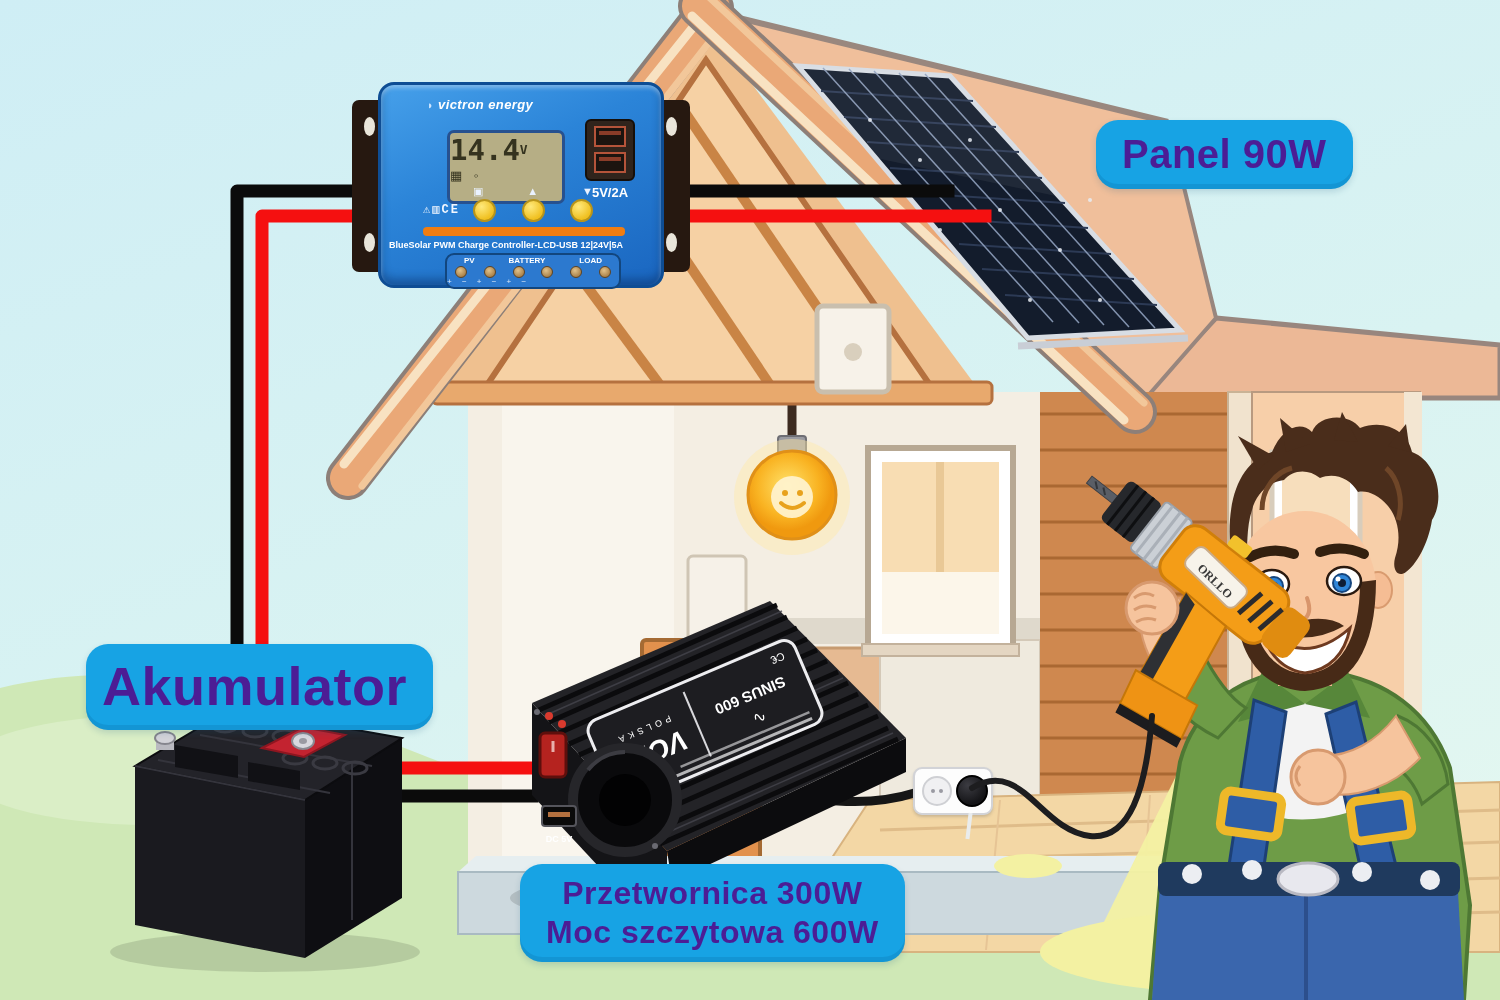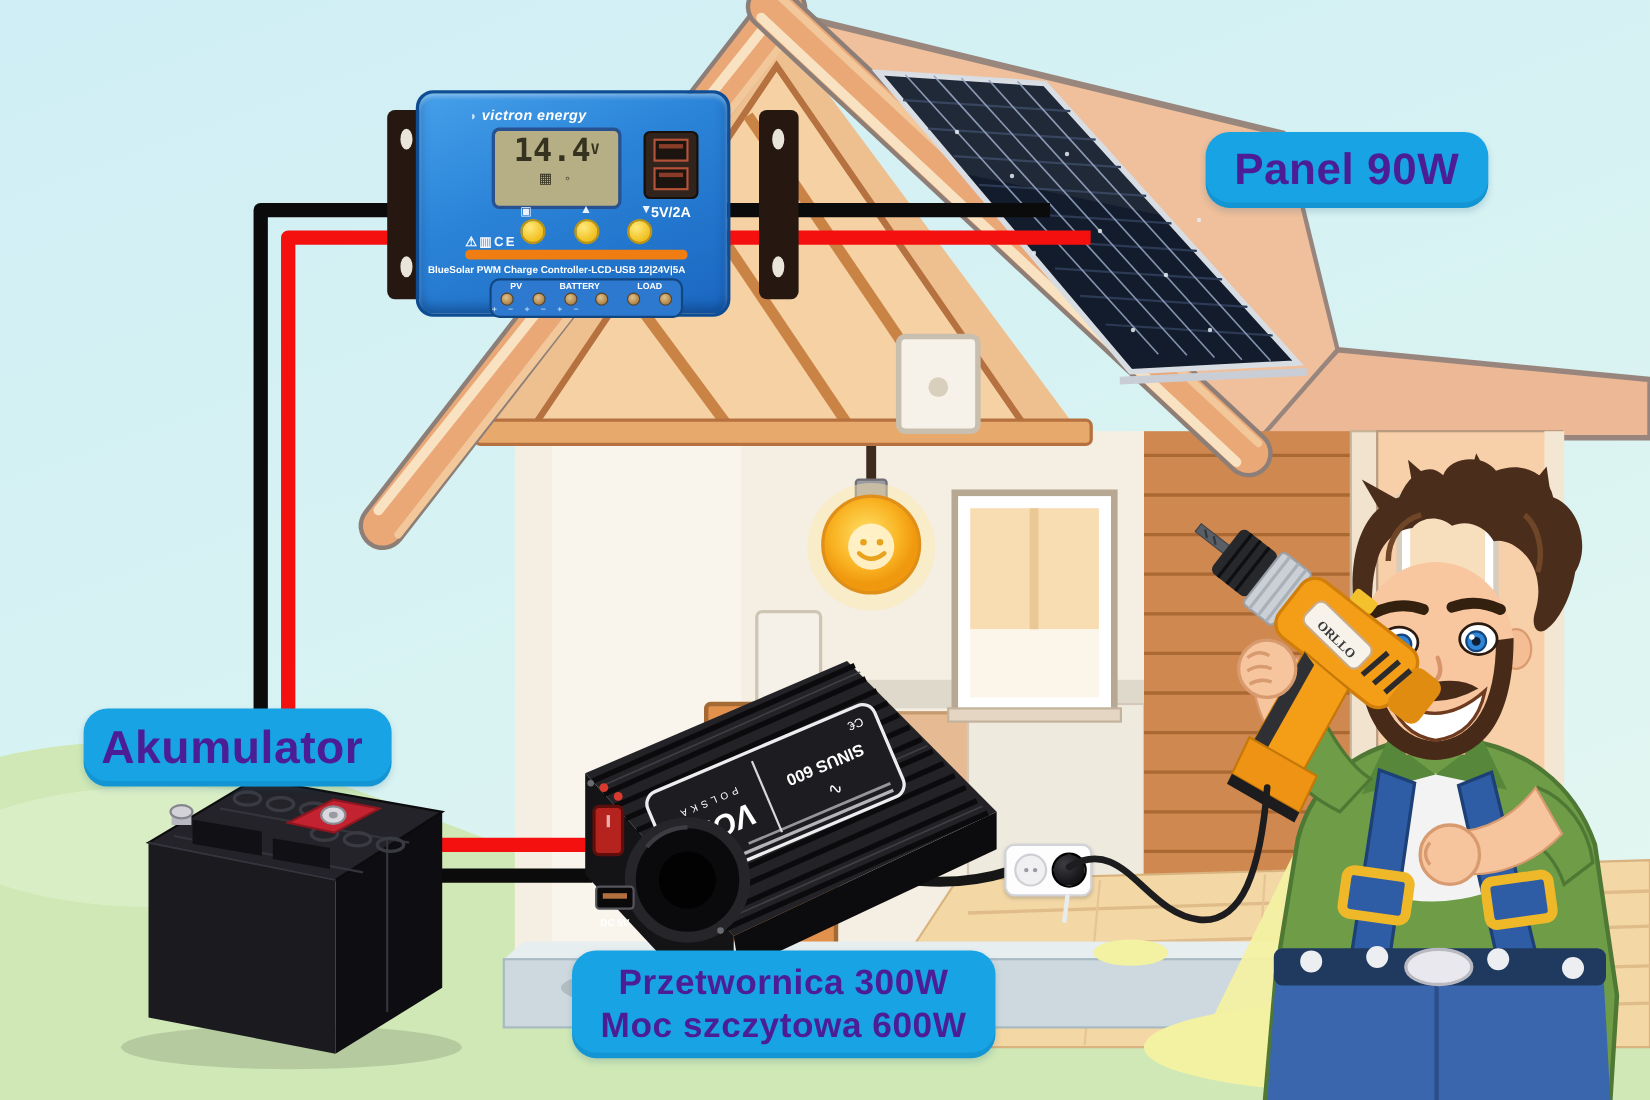--- a/index.html
+++ b/index.html
@@ -8,54 +8,54 @@
          background:linear-gradient(160deg,var(--sky-top,#cfeef5) 0%,#d9f3f2 55%,var(--sky-bottom,#e6f8f0) 100%);}
   #stage svg{position:absolute;left:0;top:0;}
 
   
   .badge{position:absolute;background:var(--badge-blue,#17a3e4);color:#4c1d95;
          font-weight:bold;text-align:center;border-radius:22px;
          padding:10px 26px;line-height:1.22;letter-spacing:.5px;
          box-shadow:inset 0 -5px 0 rgba(8,90,140,.18), 0 3px 6px rgba(30,90,130,.18);}
   .badge-panel{left:1096px;top:120px;font-size:40px;}
   .badge-regulator{left:346px;top:300px;font-size:42px;}
-  .badge-akumulator{left:76px;top:644px;font-size:42px;padding-left:16px;}
+  .badge-akumulator{left:86px;top:644px;font-size:54px;padding-left:16px;}
   .badge-inverter{left:520px;top:864px;font-size:32px;}
 
   
-  .controller{position:absolute;left:352px;top:82px;width:338px;height:206px;padding-left:36px;}
+  .controller{position:absolute;left:352px;top:82px;width:338px;height:206px;}
   .ctl-ear{position:absolute;top:18px;width:36px;height:172px;background:#261810;border-radius:7px;}
   .ctl-ear-l{left:0;}
   .ctl-ear-r{right:0;}
   .ctl-ear .hole{position:absolute;left:12px;width:11px;height:19px;background:#e9e5da;border-radius:50%;}
   .ctl-ear .h1{top:17px}.ctl-ear .h2{top:133px}
   .ctl-body{position:absolute;left:26px;top:0;width:286px;height:206px;border-radius:16px;
             background:linear-gradient(155deg,#46a0ea 0%,var(--controller-blue,#2b84d8) 40%,#1a66c0 100%);
             border:3px solid #0e4d94;box-sizing:border-box;
             box-shadow:inset 0 3px 4px rgba(255,255,255,.35), inset 0 -6px 10px rgba(6,40,90,.45);}
   .ctl-logo{position:absolute;left:46px;top:12px;color:#fff;font-style:italic;font-weight:bold;
             font-size:13px;letter-spacing:.4px;}
   .ctl-logo:before{content:"◗";color:#cfe6ff;margin-right:4px;font-size:11px;}
-  .ctl-lcd{position:absolute;left:66px;top:31px;width:118px;height:74px;background:#b6ae85;
+  .ctl-lcd{position:absolute;left:66px;top:45px;width:118px;height:74px;background:#b6ae85;
            border:3px solid #27518f;border-radius:7px;box-sizing:border-box;color:#35331f;
-           text-align:center;}
+           }
   .lcd-val{font-family:"DejaVu Sans Mono",monospace;font-weight:bold;font-size:29px;line-height:34px;}
   .lcd-unit{font-family:"DejaVu Sans Mono",monospace;font-weight:bold;font-size:13px;vertical-align:super;}
   .lcd-icons{display:block;font-size:13px;line-height:13px;margin-top:2px;letter-spacing:4px;}
   .ctl-usb{position:absolute;left:204px;top:34px;width:50px;height:62px;background:#30241c;
            border-radius:6px;border:2px solid #160f0a;box-sizing:border-box;}
   .ctl-usb .port{position:absolute;left:7px;width:32px;height:21px;background:#1c140f;
                  border:2px solid #b5543a;box-sizing:border-box;}
   .ctl-usb .p1{top:5px}.ctl-usb .p2{top:31px}
   .ctl-usb .port i{display:block;margin:3px 3px 0;height:4px;background:#8a3c28;}
   .ctl-usb-label{position:absolute;left:198px;top:100px;width:62px;text-align:center;color:#fff;
                  font-weight:bold;font-size:13px;}
   .ctl-btn-icons{position:absolute;left:92px;top:100px;width:120px;display:flex;justify-content:space-between;
                  color:#eaf2ff;font-size:11px;}
-  .ctl-warn{position:absolute;left:42px;top:128px;color:#f2f7ff;font-size:12px;letter-spacing:2px;font-weight:bold;}
+  .ctl-warn{position:absolute;left:42px;top:117px;color:#f2f7ff;font-size:12px;letter-spacing:2px;font-weight:bold;font-family:Liberation Mono, monospace;}
   .ctl-btns{position:absolute;left:92px;top:114px;width:120px;display:flex;justify-content:space-between;}
   .ctl-btns .ybtn{width:23px;height:23px;border-radius:50%;
                   background:radial-gradient(circle at 35% 30%,#ffe97c,#f0c020 70%);
                   border:2px solid #b8941a;box-sizing:border-box;}
   .ctl-orange{position:absolute;left:42px;top:142px;width:202px;height:9px;background:var(--accent-orange,#f07d12);border-radius:4px;}
   .ctl-model{position:absolute;left:8px;top:155px;width:270px;text-align:left;color:#fff;
              font-weight:bold;font-size:9px;}
   .ctl-terms{position:absolute;left:64px;top:168px;width:176px;height:36px;background:#2c79cf;
              border:2px solid #12467e;border-radius:9px;box-sizing:border-box;text-align:left;}
   .term-labels{display:flex;justify-content:space-around;color:#fff;font-weight:bold;font-size:8px;margin-top:1px;}

